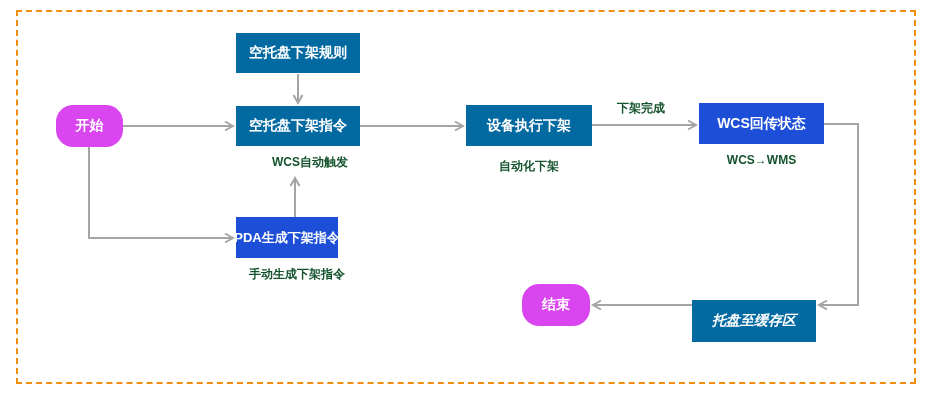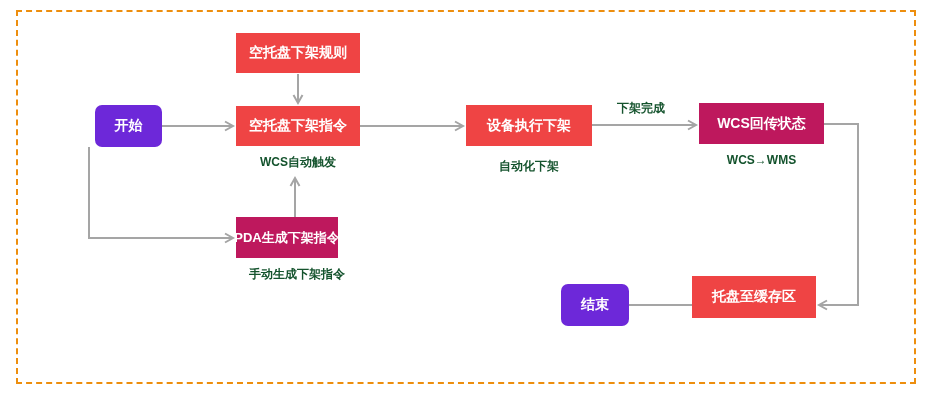--- a/index.html
+++ b/index.html
@@ -33,45 +33,45 @@
     display: flex;
     align-items: center;
     justify-content: center;
     color: #ffffff;
     font-size: 14px;
     font-weight: bold;
     text-align: center;
     box-sizing: border-box;
     white-space: nowrap;
   }
-  .node-green { background: #6d28d9; border-radius: 7px; margin-left: 39px; }
-  .node-blue  { background: #ef4444; }
-  .node-cyan  { background: #be185d; }
+  .node-green { background: #d946ef; border-radius: 17px; }
+  .node-blue  { background: #0369a1; }
+  .node-cyan  { background: #1d4ed8; }
 
   .sublabel, .edge-label {
     position: absolute;
     color: #14532d;
     font-size: 12px;
     font-weight: bold;
     text-align: center;
     white-space: nowrap;
   }
 
   
   #node-start  { left: 56px;  top: 105px; width: 67px;  height: 42px; }
   #node-rule   { left: 236px; top: 33px;  width: 124px; height: 40px; }
   #node-cmd    { left: 236px; top: 106px; width: 124px; height: 40px; }
   #node-pda    { left: 236px; top: 217px; width: 102px; height: 41px; font-size: 13px; }
   #node-device { left: 466px; top: 105px; width: 126px; height: 41px; }
   #node-wcs    { left: 699px; top: 103px; width: 125px; height: 41px; }
-  #node-buffer { left: 692px; top: 276px; width: 124px; height: 42px; }
+  #node-buffer { left: 692px; top: 300px; width: 124px; height: 42px; font-style: italic; }
   #node-end    { left: 522px; top: 284px; width: 68px;  height: 42px; }
 
   
-  #label-wcs-trigger    { left: 236px; top: 154px; width: 124px; }
+  #label-wcs-trigger    { left: 248px; top: 154px; width: 124px; }
   #label-manual         { left: 215px; top: 266px; width: 164px; }
   #label-auto           { left: 466px; top: 158px; width: 126px; }
   #label-wcs-wms        { left: 699px; top: 153px; width: 125px; }
   #label-warehouse      { left: 692px; top: 336px; width: 124px; }
   #edge-label-complete  { left: 601px; top: 100px; width: 80px;  }
 </style>
 </head>
 <body>
 
 <div class="canvas">

